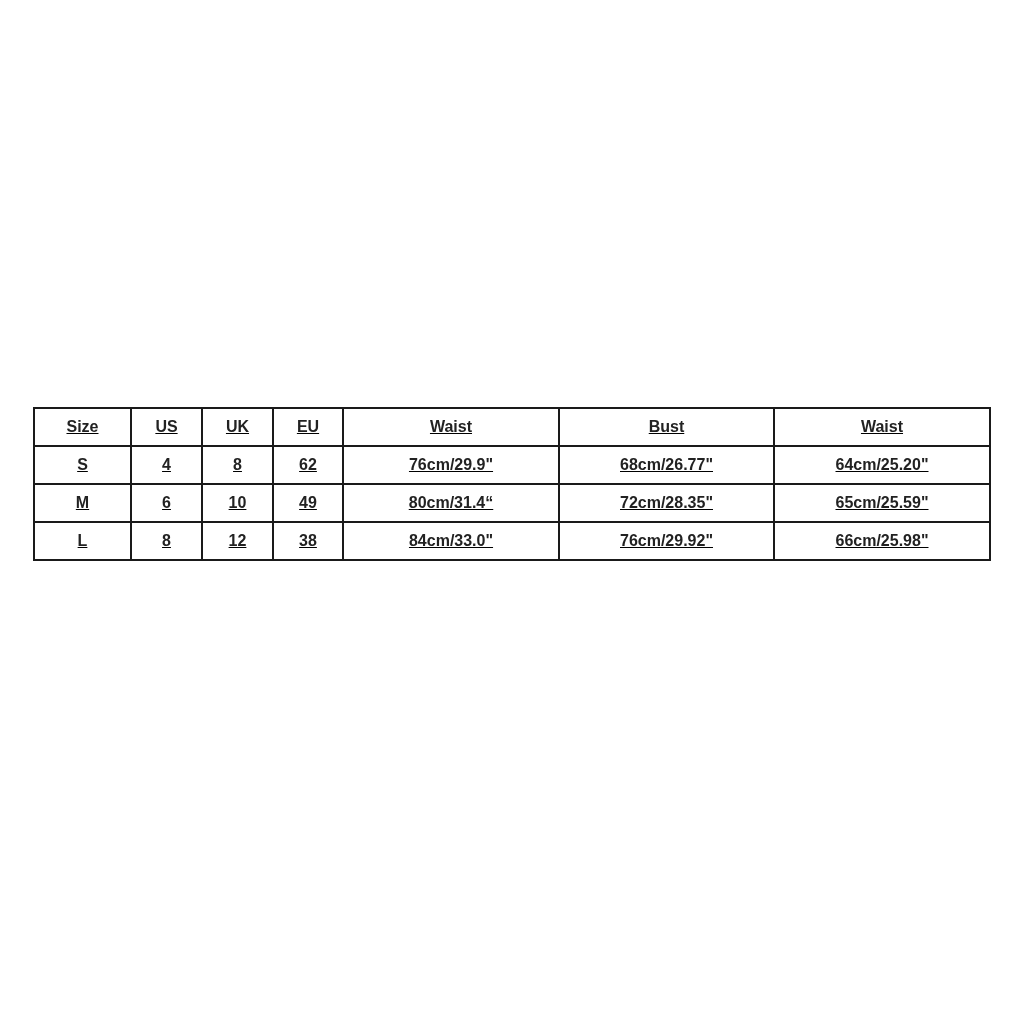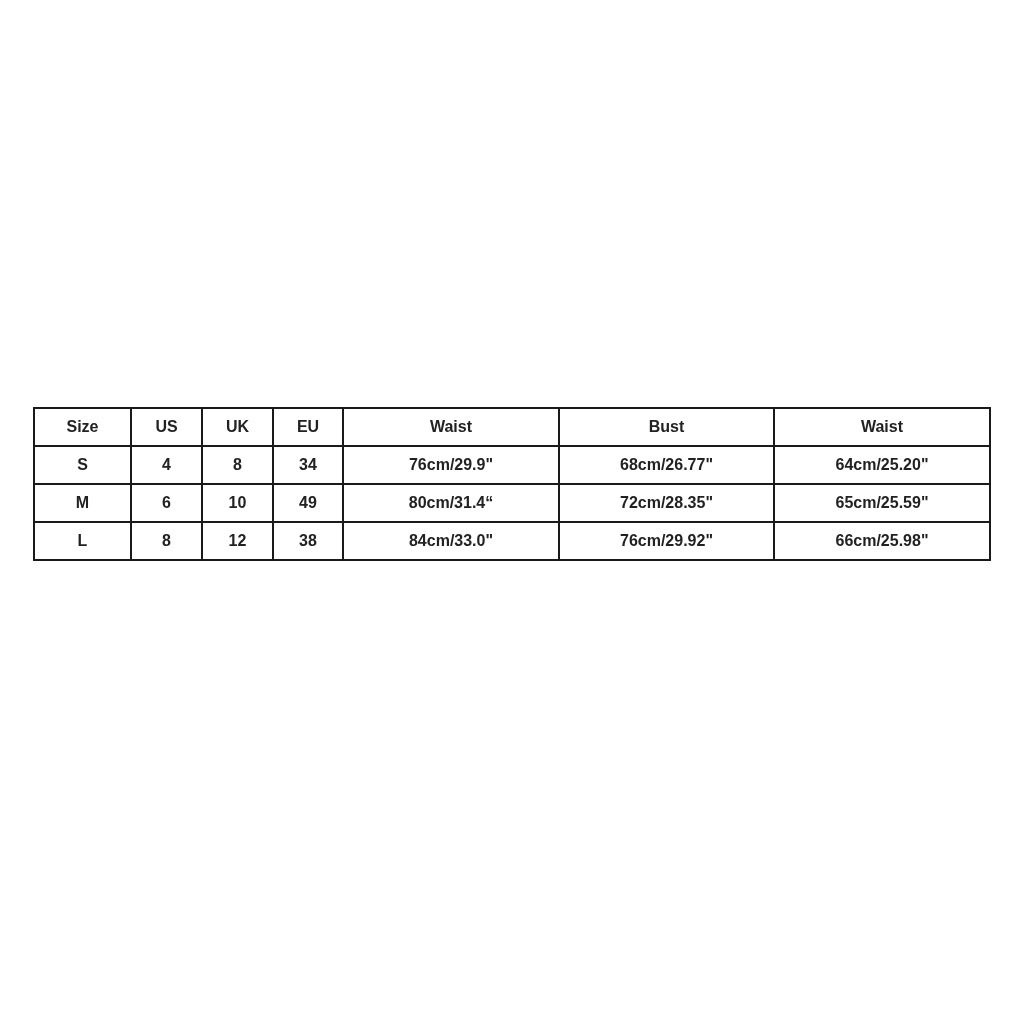--- a/index.html
+++ b/index.html
@@ -24,20 +24,21 @@
       white-space: nowrap;
     }
     table.size-chart {
       position: absolute;
       left: 33px;
       top: 407px;
       border-collapse: collapse;
       table-layout: fixed;
       width: 956px;
       background: transparent;
+      text-decoration: underline;
     }
     table.size-chart th,
     table.size-chart td {
       border: 2px solid #1a1a1a;
       height: 36px;
       padding: 0;
       text-align: center;
       vertical-align: middle;
       font-size: 16px;
       font-weight: bold;
@@ -68,21 +69,21 @@
       <th>Waist</th>
       <th>Bust</th>
       <th>Waist</th>
     </tr>
   </thead>
   <tbody>
     <tr>
       <td>S</td>
       <td>4</td>
       <td>8</td>
-      <td>34</td>
+      <td>62</td>
       <td>76cm/29.9"</td>
       <td>68cm/26.77"</td>
       <td>64cm/25.20"</td>
     </tr>
     <tr>
       <td>M</td>
       <td>6</td>
       <td>10</td>
       <td>49</td>
       <td>80cm/31.4“</td>

